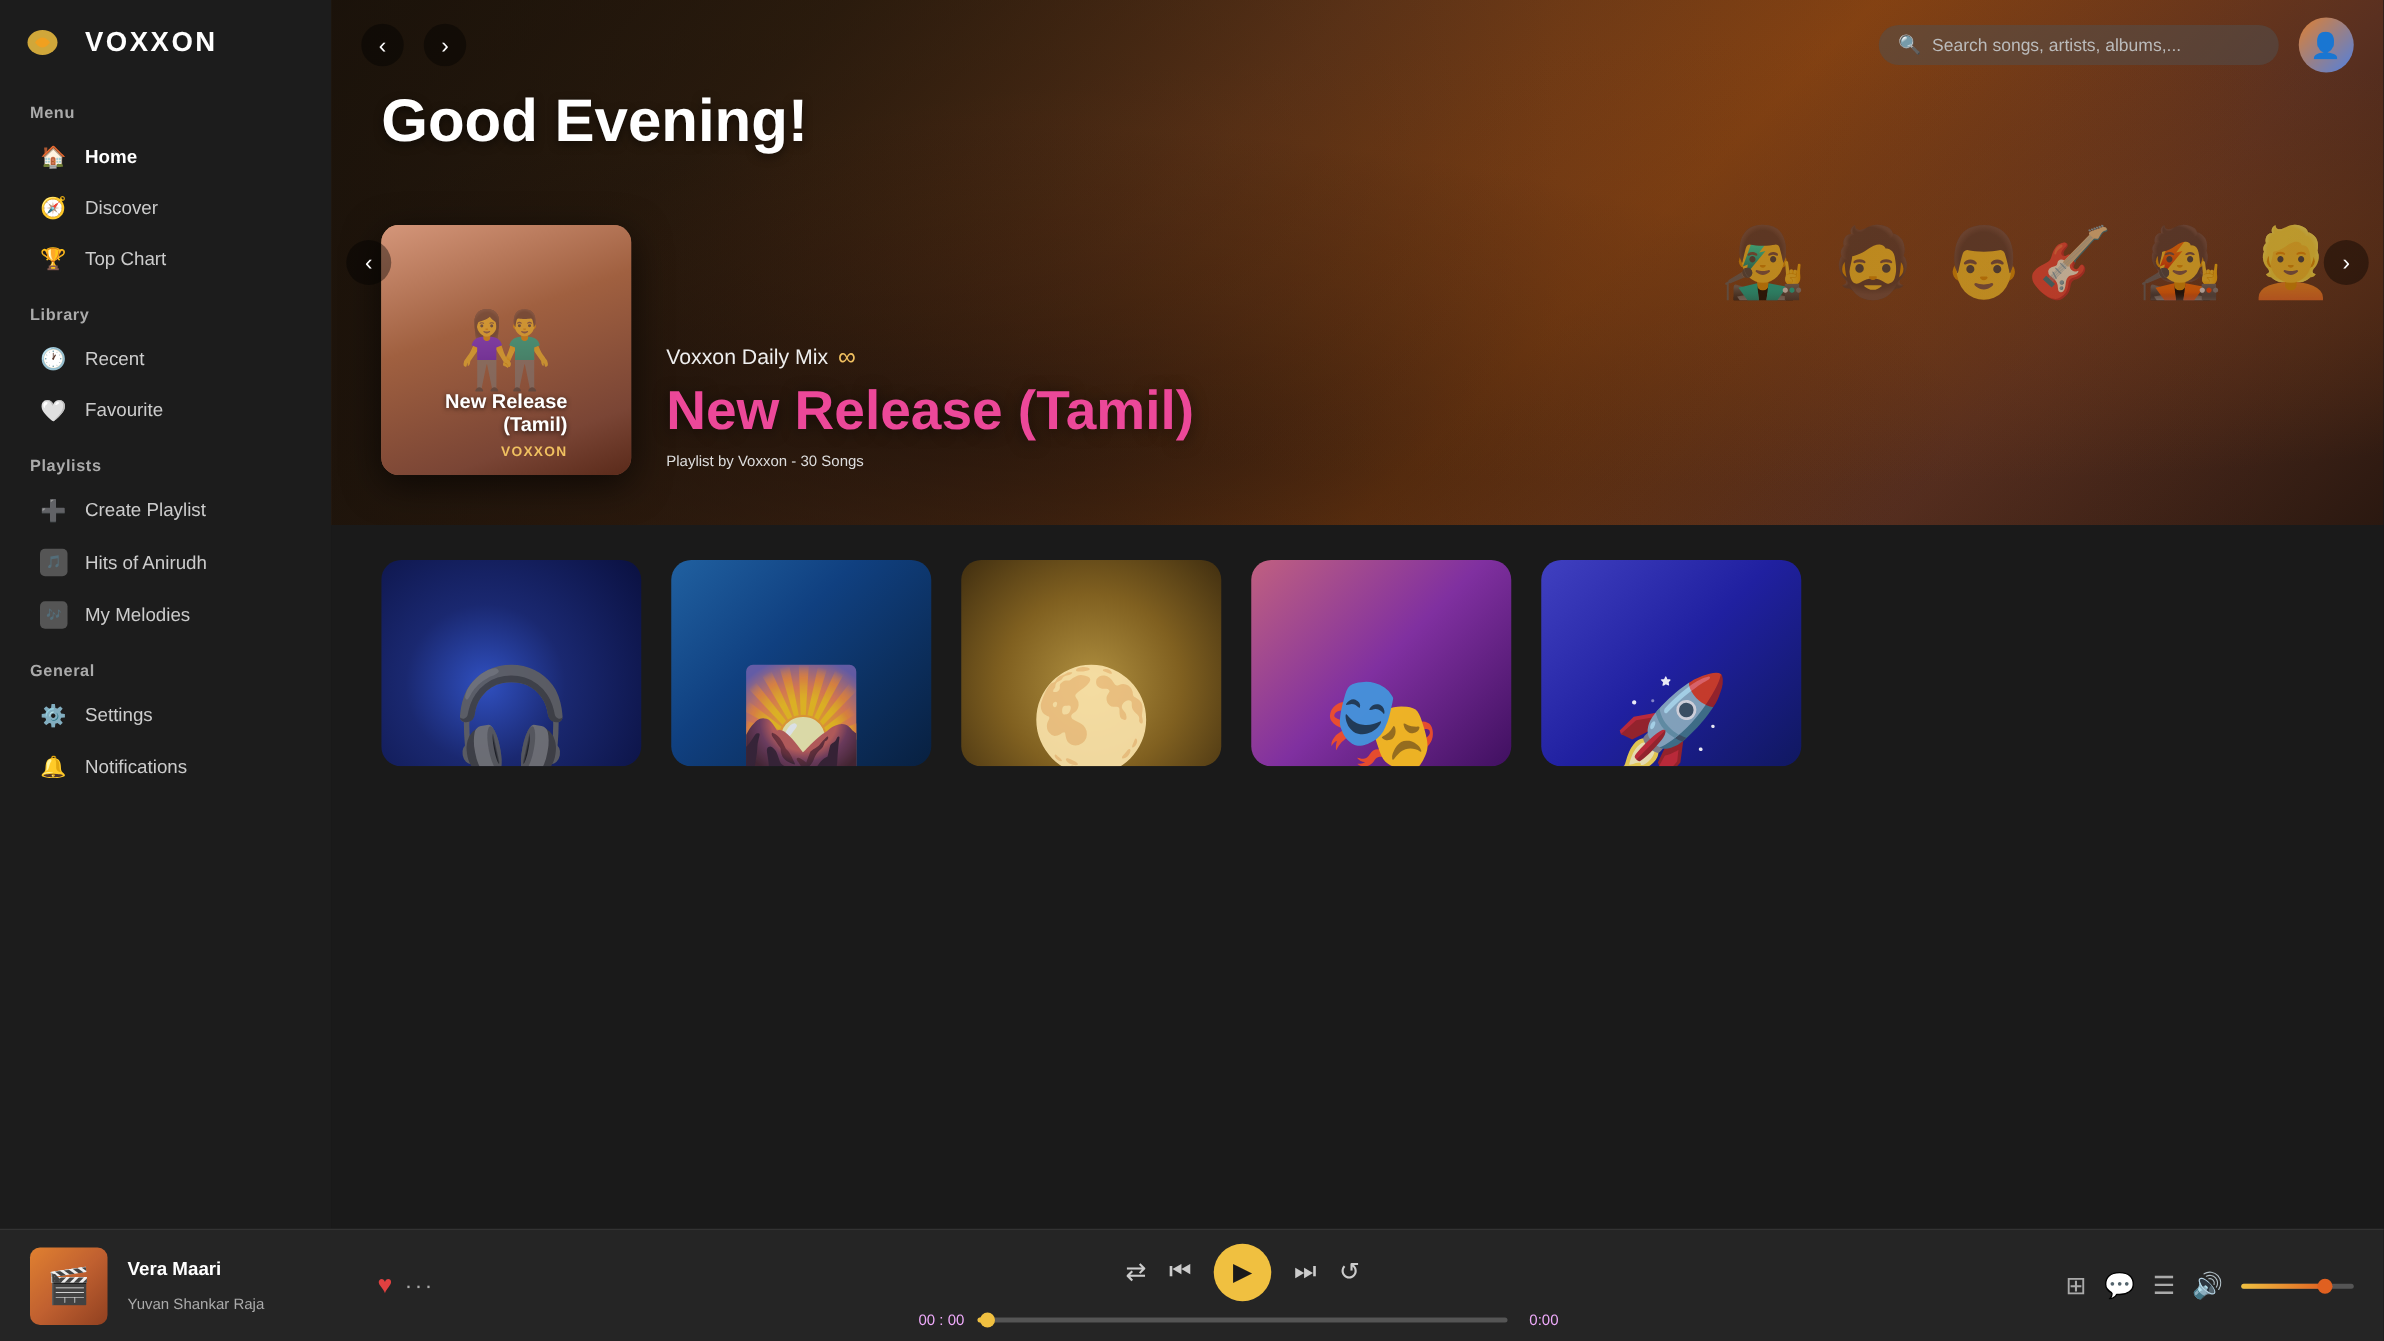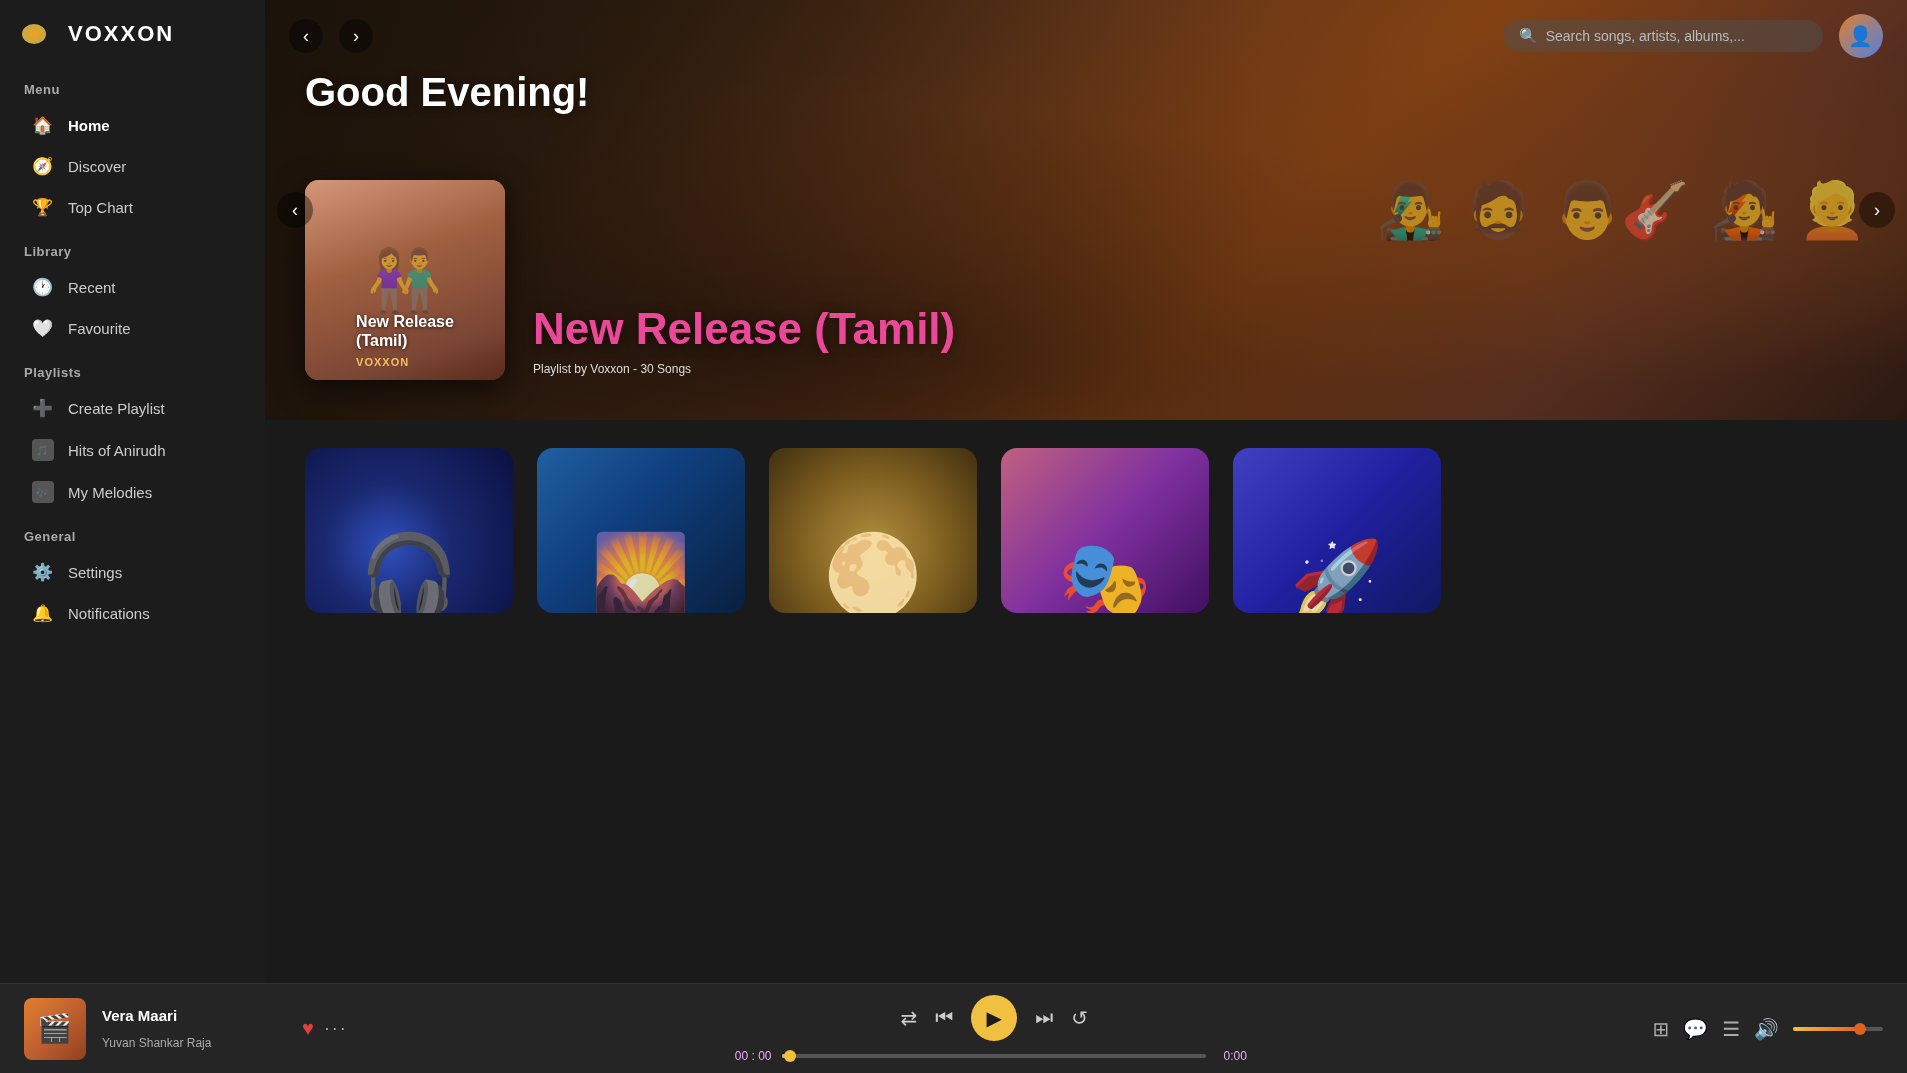--- a/index.html
+++ b/index.html
@@ -239,21 +239,21 @@
       display: flex;
       align-items: flex-end;
       padding: 40px;
       gap: 28px;
     }
 
     .hero-greeting {
       position: absolute;
       top: 70px;
       left: 40px;
-      font-size: 40px;
+      font-size: 48px;
       font-weight: 700;
       color: #fff;
       text-shadow: 0 2px 8px rgba(0,0,0,0.5);
     }
 
     .hero-album-cover {
       width: 200px;
       height: 200px;
       border-radius: 14px;
       background: linear-gradient(135deg, #c8956a 0%, #a0634a 50%, #7a4535 100%);
@@ -271,21 +271,21 @@
     .hero-album-cover::before {
       content: '';
       position: absolute;
       inset: 0;
       background: linear-gradient(160deg, #d4967a 0%, #a06040 40%, #7a4535 80%, #5a2a1a 100%);
     }
 
     .hero-album-text {
       position: relative;
       z-index: 1;
-      text-align: left;
+      text-align: right;
     }
 
     .hero-album-title {
       font-size: 16px;
       font-weight: 700;
       color: #fff;
       text-shadow: 0 1px 4px rgba(0,0,0,0.7);
       line-height: 1.2;
     }
 
@@ -725,20 +725,24 @@
 
       <div class="hero-content">
         <div class="hero-album-cover">
           <div style="position:absolute;inset:0;display:flex;align-items:center;justify-content:center;font-size:60px;opacity:0.5;">👫</div>
           <div class="hero-album-text">
             <div class="hero-album-title">New Release<br>(Tamil)</div>
             <div class="hero-album-brand">VOXXON</div>
           </div>
         </div>
         <div class="hero-info">
+          <div class="hero-daily-mix">
+            <span>Voxxon Daily Mix</span>
+            <span class="infinity">∞</span>
+          </div>
           <div class="hero-title">New Release (Tamil)</div>
           <div class="hero-subtitle">Playlist by Voxxon - 30 Songs</div>
         </div>
       </div>
     </div>
 
     <div class="sections-area">
       <div class="cards-row">
         <div class="card card-1"></div>
         <div class="card card-2"></div>

